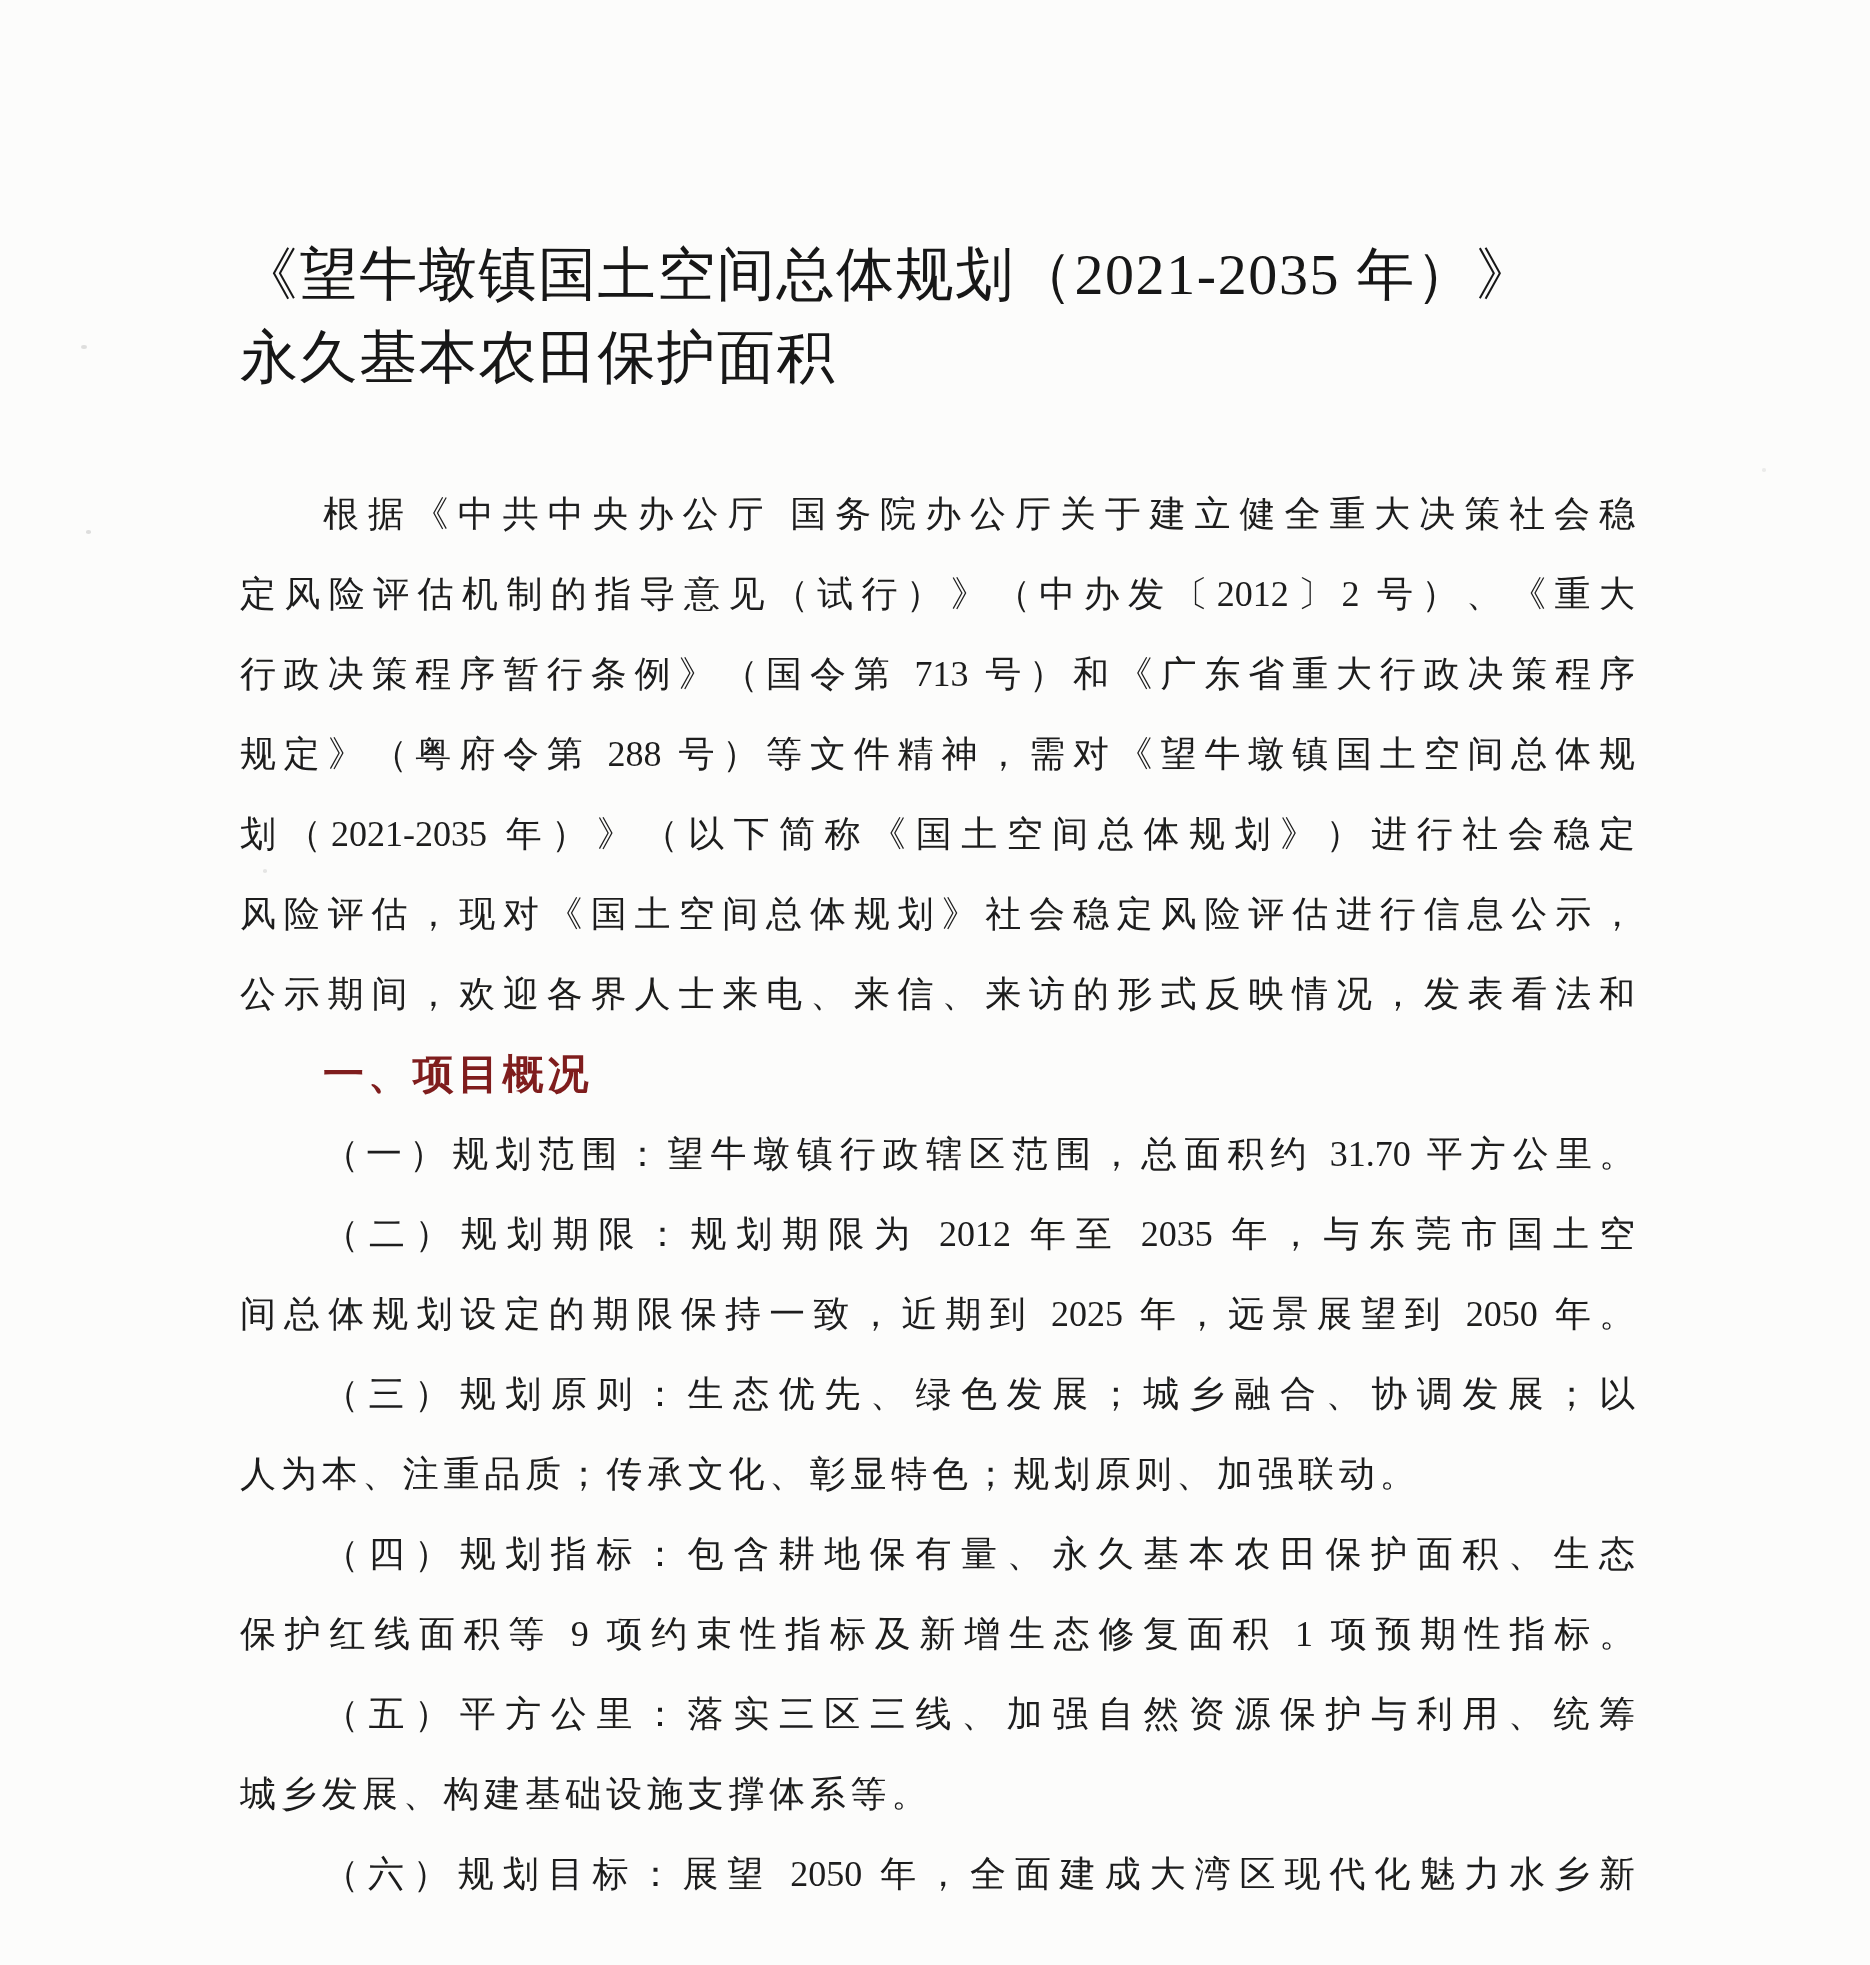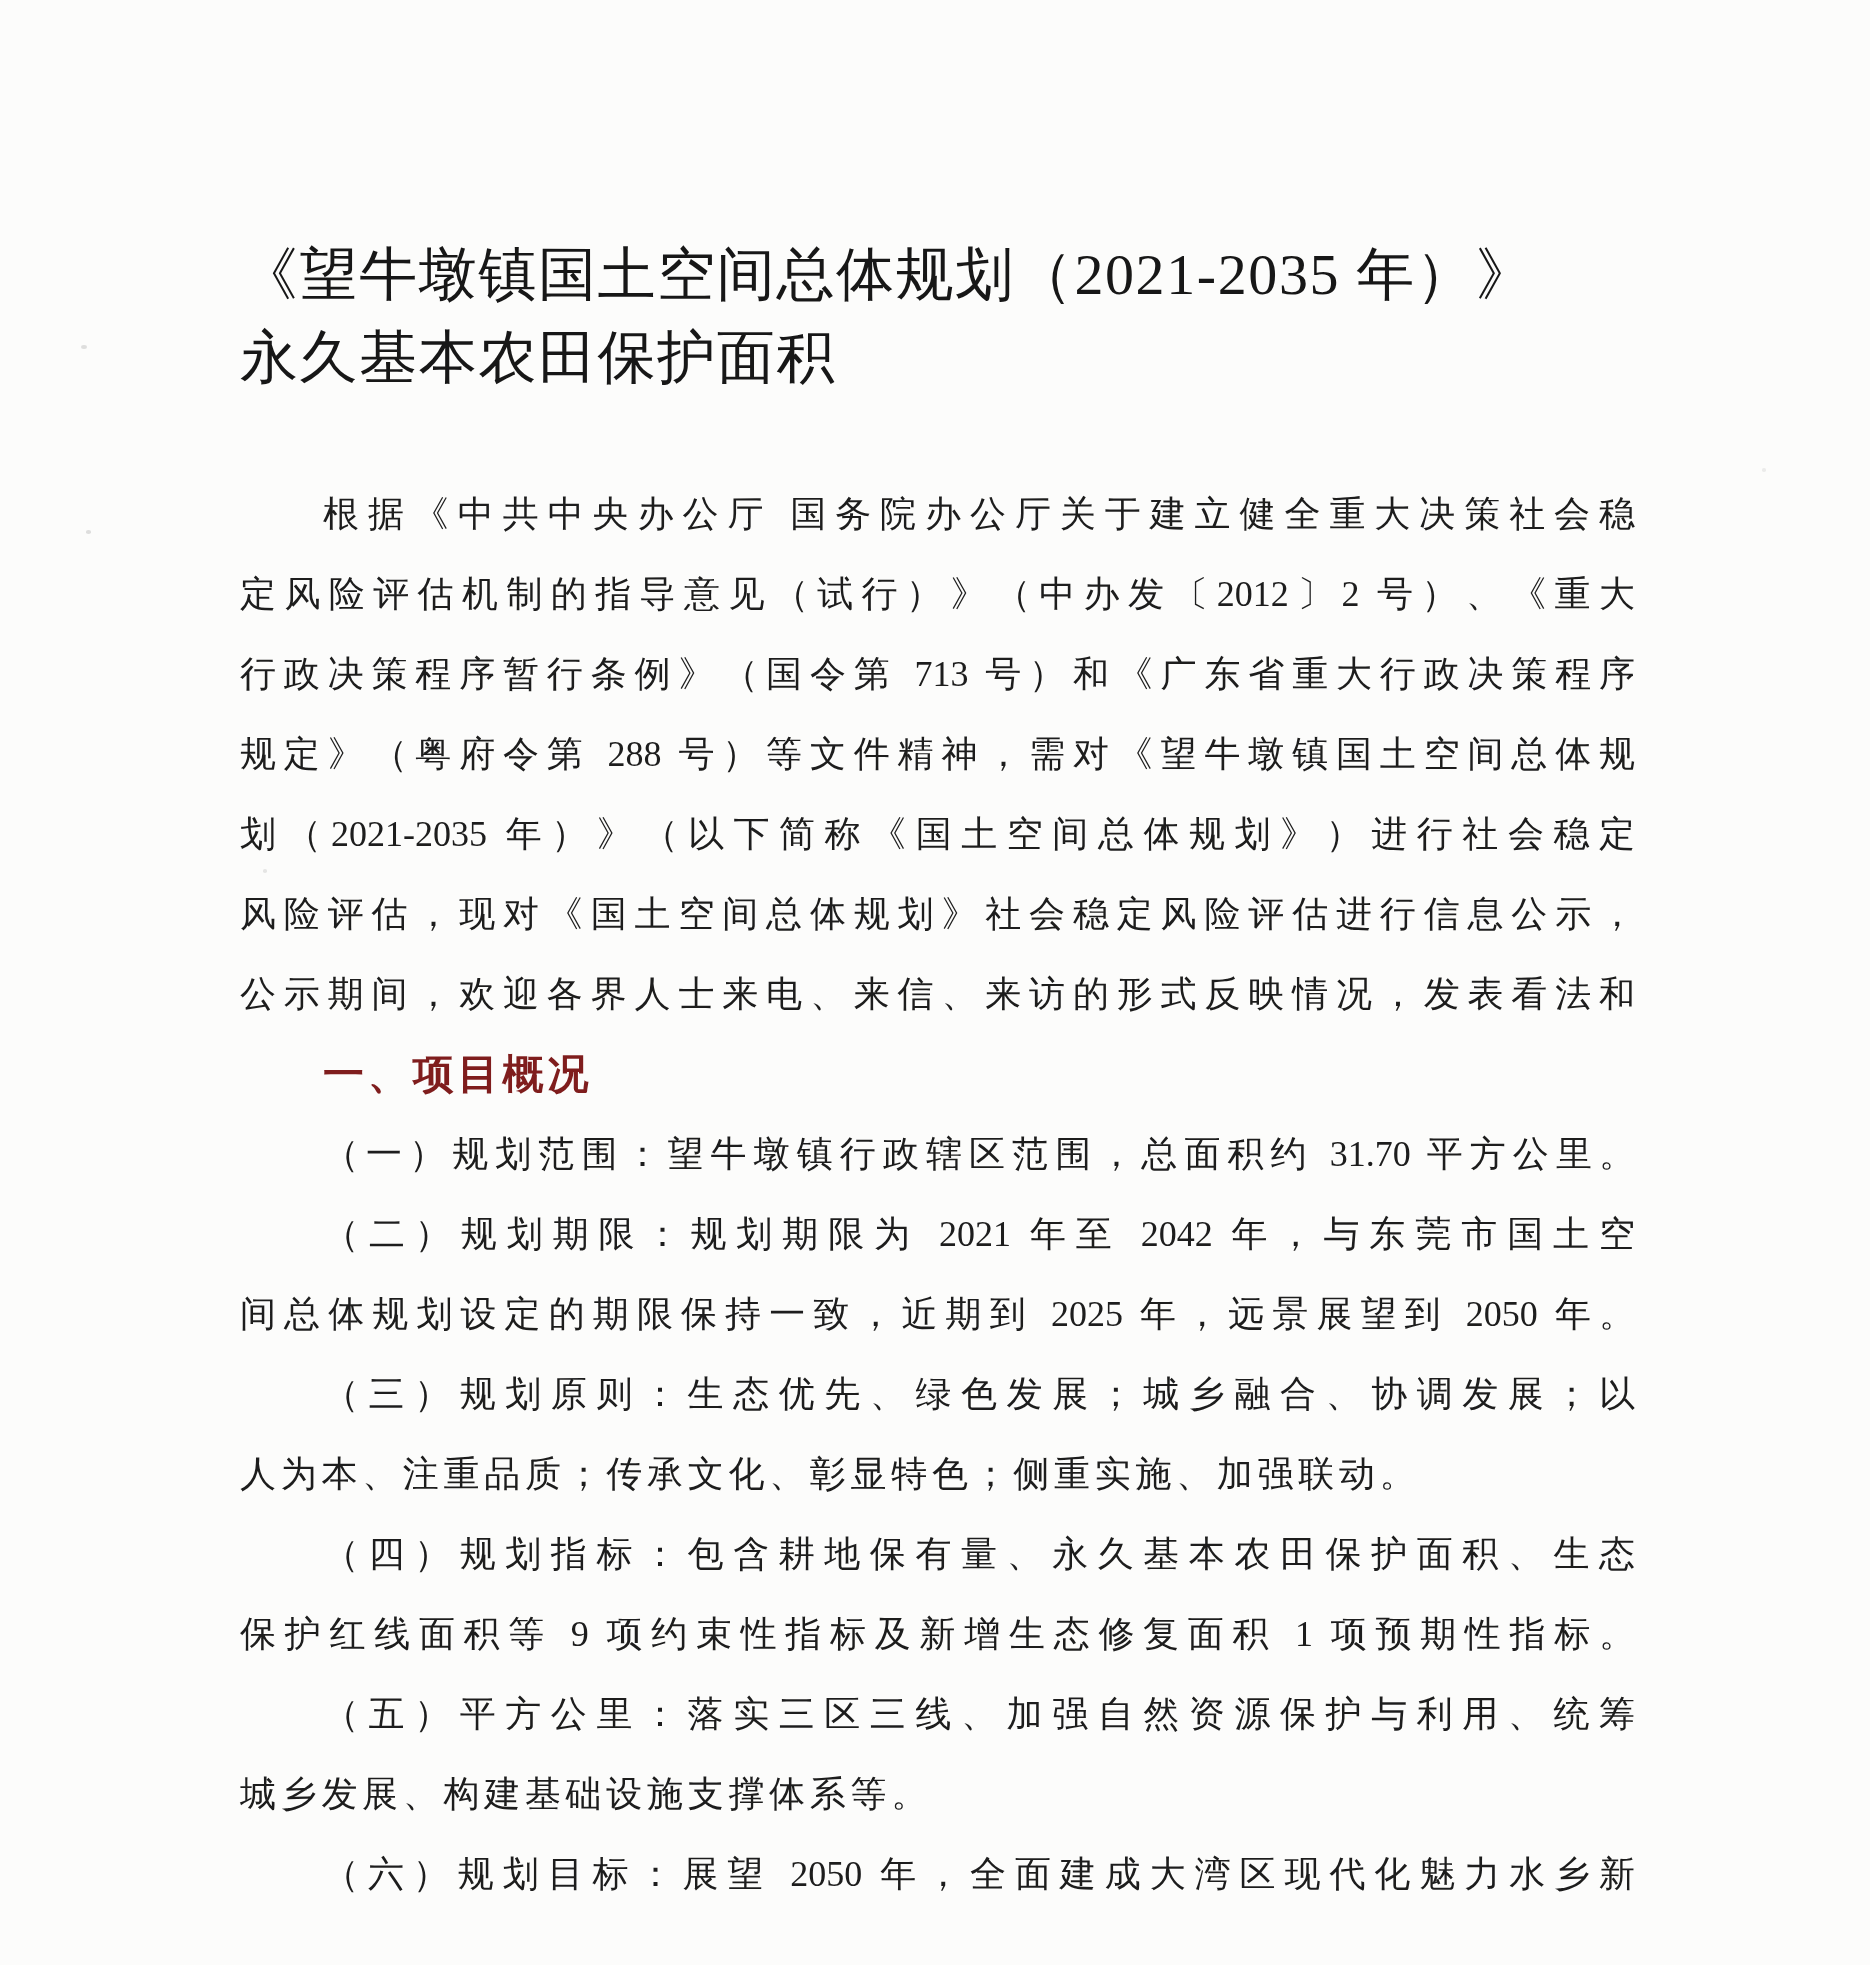--- a/index.html
+++ b/index.html
@@ -92,24 +92,24 @@
   <div class="doc-body">
     <div class="line j ind">根据《中共中央办公厅 国务院办公厅关于建立健全重大决策社会稳</div>
     <div class="line j">定风险评估机制的指导意见（试行）》（中办发〔2012〕2 号）、《重大</div>
     <div class="line j">行政决策程序暂行条例》（国令第 713 号）和《广东省重大行政决策程序</div>
     <div class="line j">规定》（粤府令第 288 号）等文件精神，需对《望牛墩镇国土空间总体规</div>
     <div class="line j">划（2021-2035 年）》（以下简称《国土空间总体规划》）进行社会稳定</div>
     <div class="line j">风险评估，现对《国土空间总体规划》社会稳定风险评估进行信息公示，</div>
     <div class="line j">公示期间，欢迎各界人士来电、来信、来访的形式反映情况，发表看法和</div>
     <div class="line heading">一、项目概况</div>
     <div class="line j ind">（一）规划范围：望牛墩镇行政辖区范围，总面积约 31.70 平方公里。</div>
-    <div class="line j ind">（二）规划期限：规划期限为 2021 年至 2042 年，与东莞市国土空</div>
+    <div class="line j ind">（二）规划期限：规划期限为 2012 年至 2035 年，与东莞市国土空</div>
     <div class="line j">间总体规划设定的期限保持一致，近期到 2025 年，远景展望到 2050 年。</div>
     <div class="line j ind">（三）规划原则：生态优先、绿色发展；城乡融合、协调发展；以</div>
-    <div class="line r">人为本、注重品质；传承文化、彰显特色；侧重实施、加强联动。</div>
+    <div class="line r">人为本、注重品质；传承文化、彰显特色；规划原则、加强联动。</div>
     <div class="line j ind">（四）规划指标：包含耕地保有量、永久基本农田保护面积、生态</div>
     <div class="line j">保护红线面积等 9 项约束性指标及新增生态修复面积 1 项预期性指标。</div>
     <div class="line j ind">（五）平方公里：落实三区三线、加强自然资源保护与利用、统筹</div>
     <div class="line r">城乡发展、构建基础设施支撑体系等。</div>
     <div class="line j ind">（六）规划目标：展望 2050 年，全面建成大湾区现代化魅力水乡新</div>
 
   </div>
 
   <div class="speck s1"></div>
   <div class="speck s2"></div>

